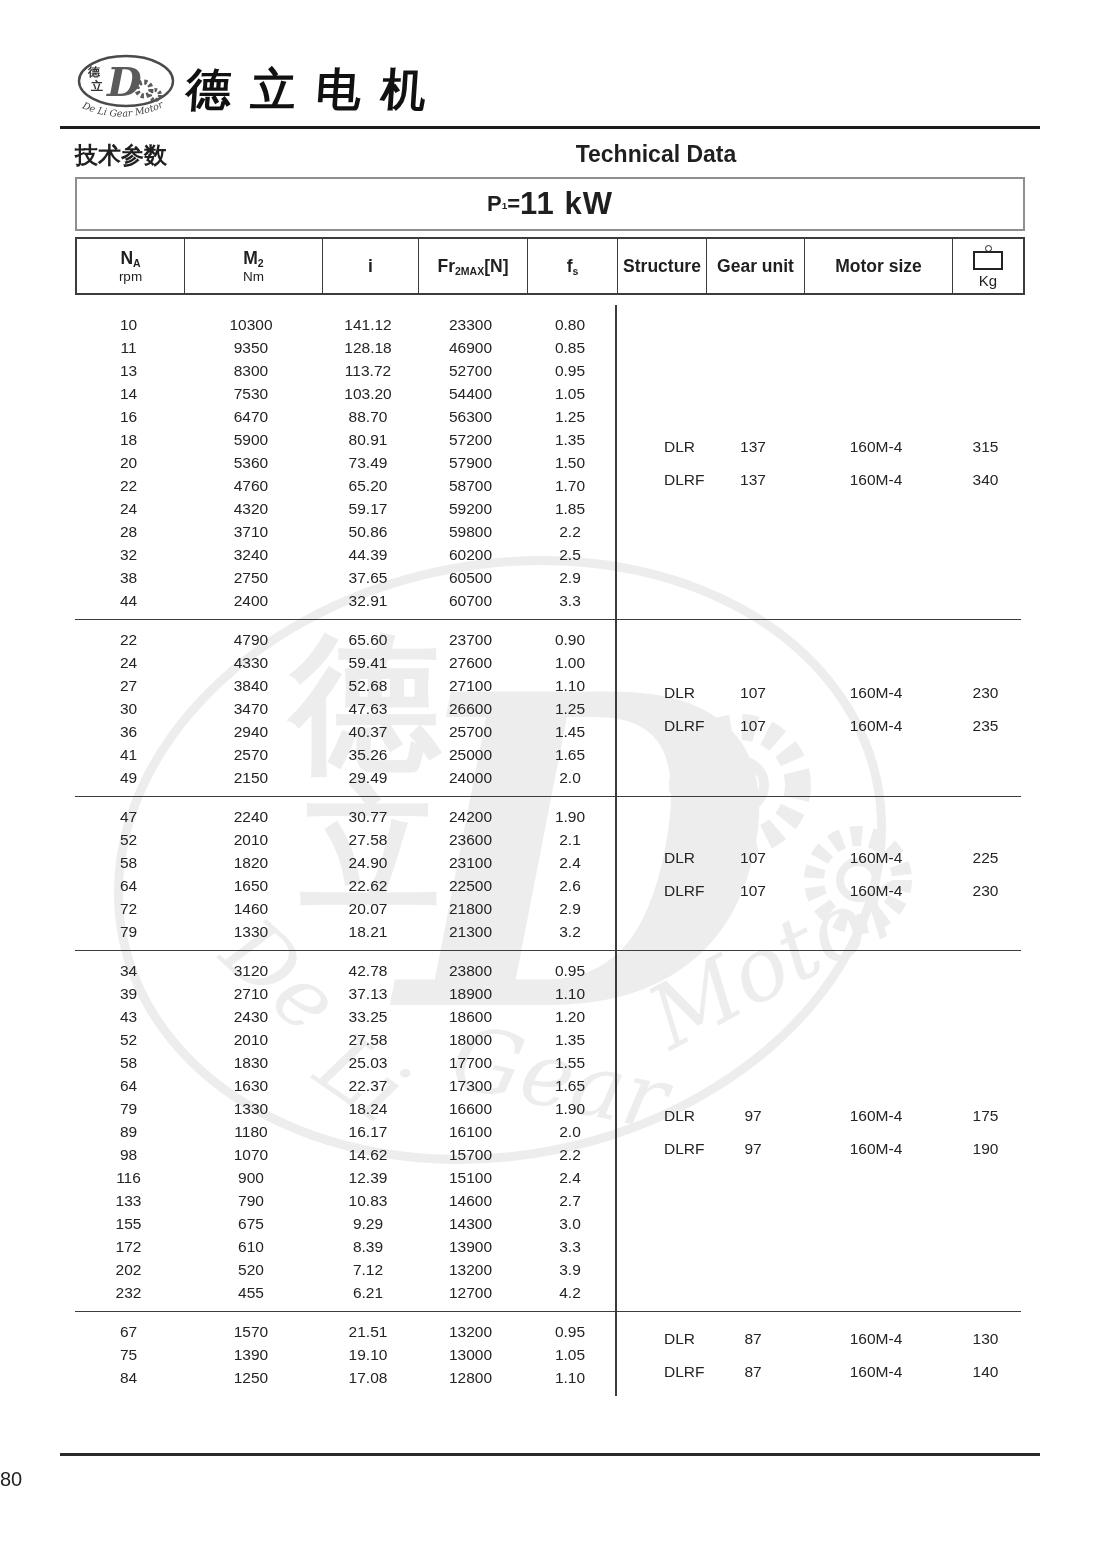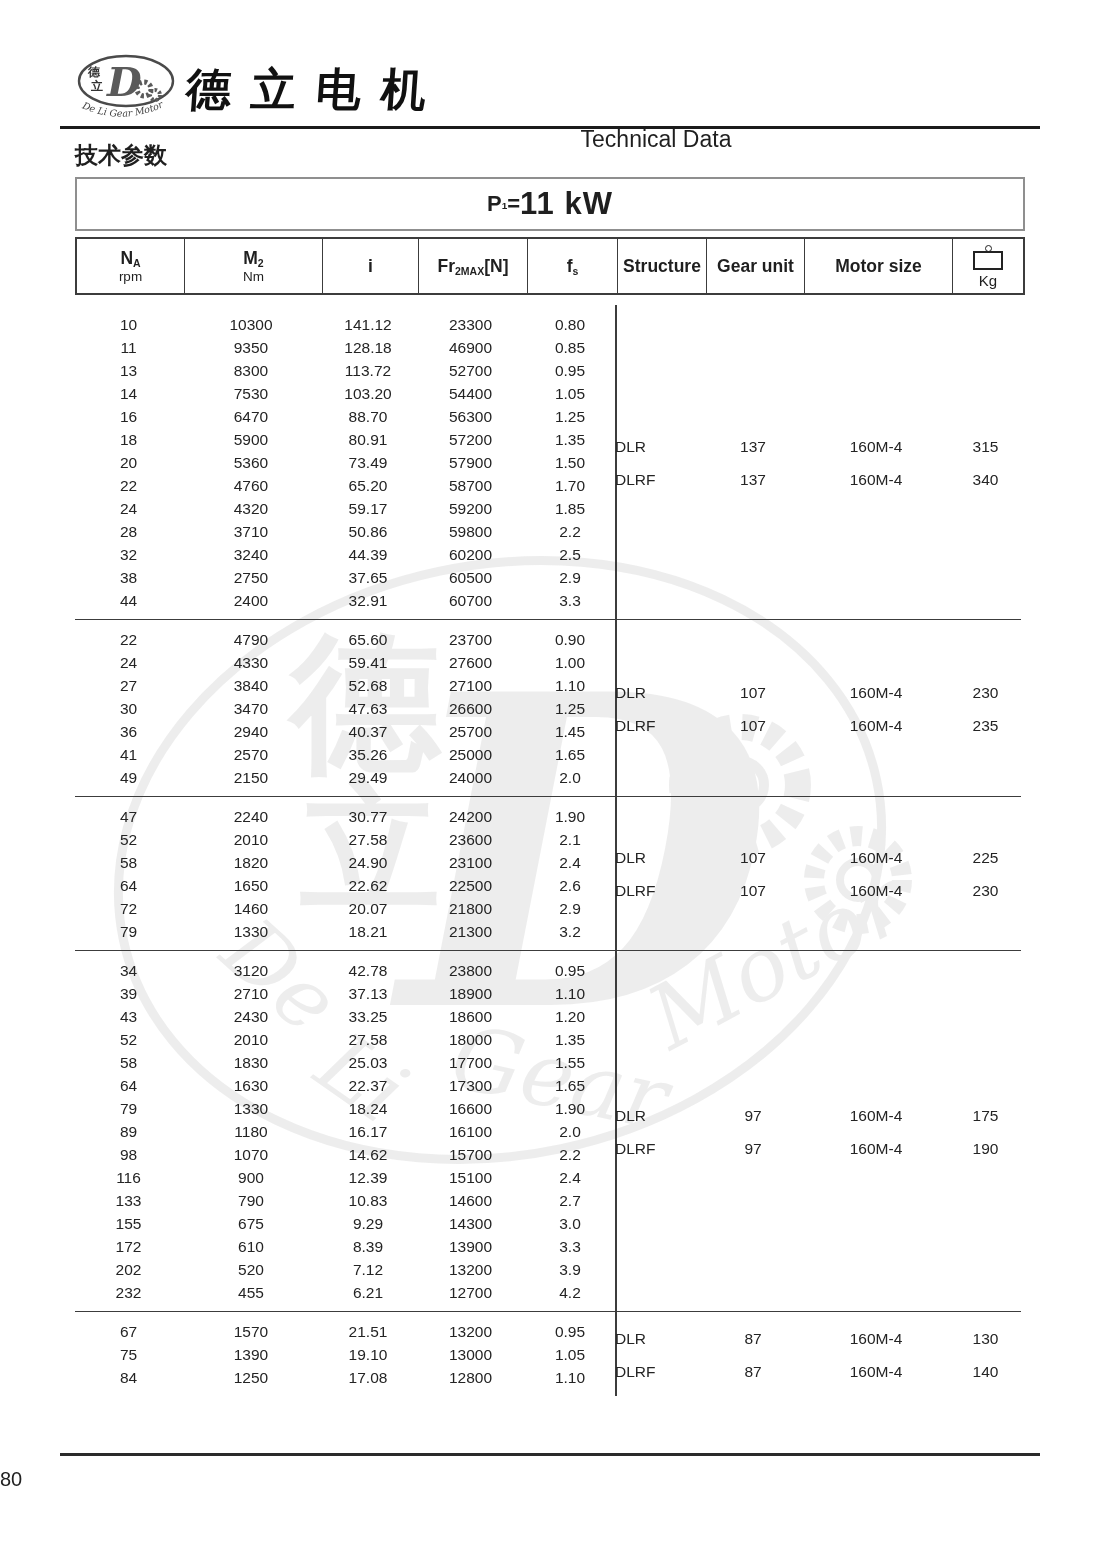--- a/index.html
+++ b/index.html
@@ -7,22 +7,22 @@
         font-family:"Liberation Sans", sans-serif;color:#1f1f1f;}
 
   
   .logo{position:absolute;left:70px;top:53px;width:118px;height:76px;}
   .brand{position:absolute;left:186px;top:60px;font-family:"DejaVu Serif", serif;
          font-weight:bold;font-size:45px;letter-spacing:20px;color:#111;
          transform:skewX(-4deg);white-space:nowrap;}
   .top-rule{position:absolute;left:60px;top:126px;width:980px;height:3px;background:#1b1b1b;}
 
   .sub-cn{position:absolute;left:75px;top:140px;font-size:23px;font-weight:bold;}
-  .sub-en{position:absolute;left:506px;top:126px;width:300px;text-align:center;
-          font-size:23px;font-weight:normal;}
+  .sub-en{position:absolute;left:506px;top:141px;width:300px;text-align:center;
+          font-size:23px;font-weight:bold;}
 
   
   .power-box{position:absolute;left:75px;top:177px;width:946px;height:50px;
              border:2px solid #8f8f8f;display:flex;align-items:center;justify-content:center;}
   .power-box .p-small{font-size:22px;font-weight:bold;}
   .power-box sub{font-size:0.62em;position:relative;bottom:-0.12em;font-weight:bold;}
   .power-box .p-big{font-size:31px;font-weight:bold;letter-spacing:1px;}
 
   
   .thead{position:absolute;left:75px;top:237px;width:946px;height:54px;
@@ -44,21 +44,21 @@
   .vdivider{position:absolute;left:540px;top:0;height:100%;width:1.6px;background:#3c3c3c;}
   .block{display:flex;padding:8px 0 7px 0;border-bottom:1.6px solid #3c3c3c;position:relative;}
   .block:last-child{border-bottom:none;}
   .block-left{width:540px;}
   .drow{display:grid;grid-template-columns:107px 138px 96px 109px 90px;height:23px;line-height:23px;}
   .dcell{text-align:center;font-size:15.5px;color:#242424;}
   .block-right{width:406px;display:flex;align-items:center;}
   .info-wrap{width:100%;}
   .irow{display:grid;grid-template-columns:89px 98px 148px 71px;height:33px;line-height:33px;
         font-size:15.5px;color:#242424;}
-  .ic0{text-align:left;}
+  .ic0{padding-left:33px;text-align:left;margin-left:16px;}
   .ic1,.ic2,.ic3{text-align:center;}
 
   
   .footer-rule{position:absolute;left:60px;top:1453px;width:980px;height:2.5px;background:#2a2a2a;}
   .page-num{position:absolute;left:0;top:1468px;width:1100px;text-align:left;font-size:20px;color:#222;}
 
   
   .watermark{position:absolute;left:100px;top:520px;width:860px;height:760px;opacity:0.15;z-index:0;}
   .content-layer{position:relative;z-index:1;}
 </style>

